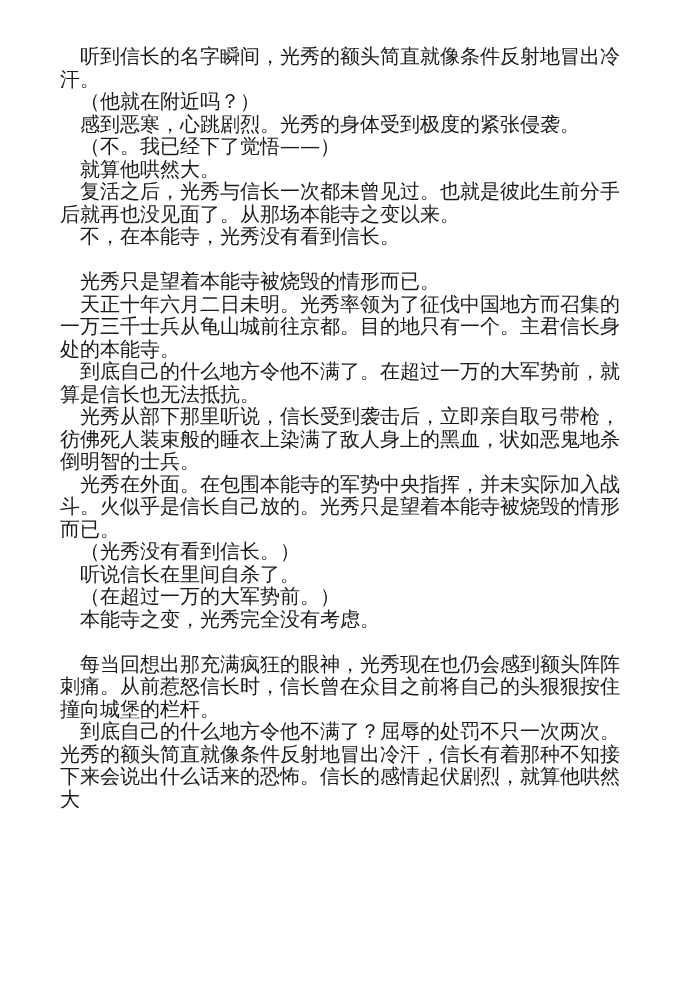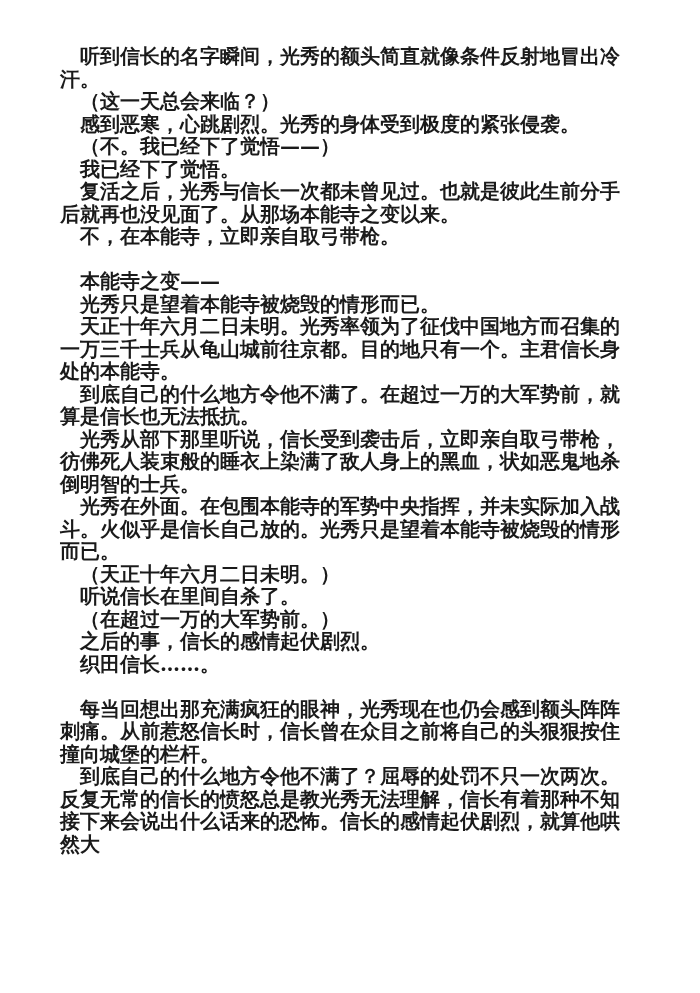--- a/index.html
+++ b/index.html
@@ -15,51 +15,48 @@
   }
   .page {
     position: absolute;
     left: 60px;
     top: 45px;
     width: 575px;
     font-family: "DejaVu Serif", "Liberation Serif", serif;
     font-size: 20px;
     line-height: 22.5px;
     color: #1a1a1a;
-    font-weight: bold;
   }
   .para {
     margin: 0;
     text-indent: 20px;
     word-break: break-all;
     line-break: anywhere;
   }
   .blank {
     height: 22.5px;
   }
 </style>
 </head>
 <body>
 
 <div class="page">
   <p class="para">听到信长的名字瞬间，光秀的额头简直就像条件反射地冒出冷汗。</p>
-  <p class="para">（这一天总会来临？）</p>
+  <p class="para">（他就在附近吗？）</p>
   <p class="para">感到恶寒，心跳剧烈。光秀的身体受到极度的紧张侵袭。</p>
   <p class="para">（不。我已经下了觉悟——）</p>
-  <p class="para">我已经下了觉悟。</p>
+  <p class="para">就算他哄然大。</p>
   <p class="para">复活之后，光秀与信长一次都未曾见过。也就是彼此生前分手后就再也没见面了。从那场本能寺之变以来。</p>
-  <p class="para">不，在本能寺，立即亲自取弓带枪。</p>
+  <p class="para">不，在本能寺，光秀没有看到信长。</p>
   <div class="blank"></div>
-  <p class="para">本能寺之变——</p>
   <p class="para">光秀只是望着本能寺被烧毁的情形而已。</p>
   <p class="para">天正十年六月二日未明。光秀率领为了征伐中国地方而召集的一万三千士兵从龟山城前往京都。目的地只有一个。主君信长身处的本能寺。</p>
   <p class="para">到底自己的什么地方令他不满了。在超过一万的大军势前，就算是信长也无法抵抗。</p>
   <p class="para">光秀从部下那里听说，信长受到袭击后，立即亲自取弓带枪，彷佛死人装束般的睡衣上染满了敌人身上的黑血，状如恶鬼地杀倒明智的士兵。</p>
   <p class="para">光秀在外面。在包围本能寺的军势中央指挥，并未实际加入战斗。火似乎是信长自己放的。光秀只是望着本能寺被烧毁的情形而已。</p>
-  <p class="para">（天正十年六月二日未明。）</p>
+  <p class="para">（光秀没有看到信长。）</p>
   <p class="para">听说信长在里间自杀了。</p>
   <p class="para">（在超过一万的大军势前。）</p>
-  <p class="para">之后的事，信长的感情起伏剧烈。</p>
-  <p class="para">织田信长……。</p>
+  <p class="para">本能寺之变，光秀完全没有考虑。</p>
   <div class="blank"></div>
   <p class="para">每当回想出那充满疯狂的眼神，光秀现在也仍会感到额头阵阵刺痛。从前惹怒信长时，信长曾在众目之前将自己的头狠狠按住撞向城堡的栏杆。</p>
-  <p class="para">到底自己的什么地方令他不满了？屈辱的处罚不只一次两次。反复无常的信长的愤怒总是教光秀无法理解，信长有着那种不知接下来会说出什么话来的恐怖。信长的感情起伏剧烈，就算他哄然大</p>
+  <p class="para">到底自己的什么地方令他不满了？屈辱的处罚不只一次两次。光秀的额头简直就像条件反射地冒出冷汗，信长有着那种不知接下来会说出什么话来的恐怖。信长的感情起伏剧烈，就算他哄然大</p>
 </div>
 
 </body></html>

